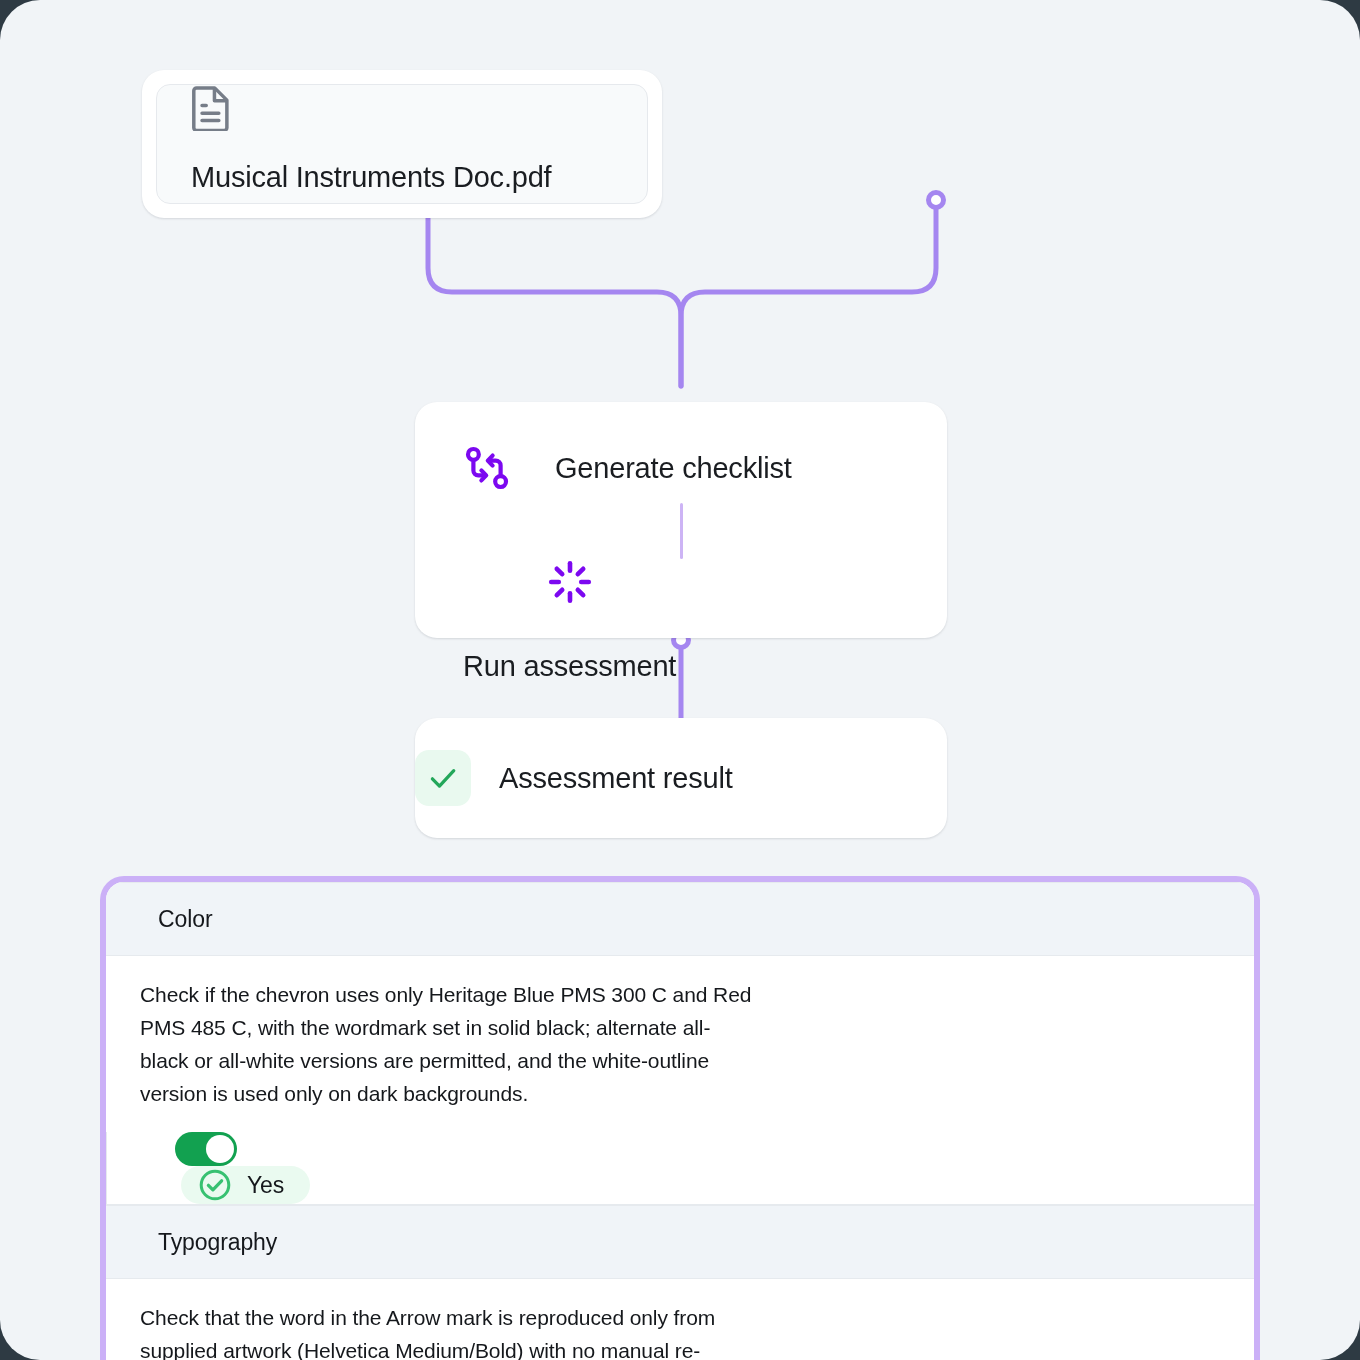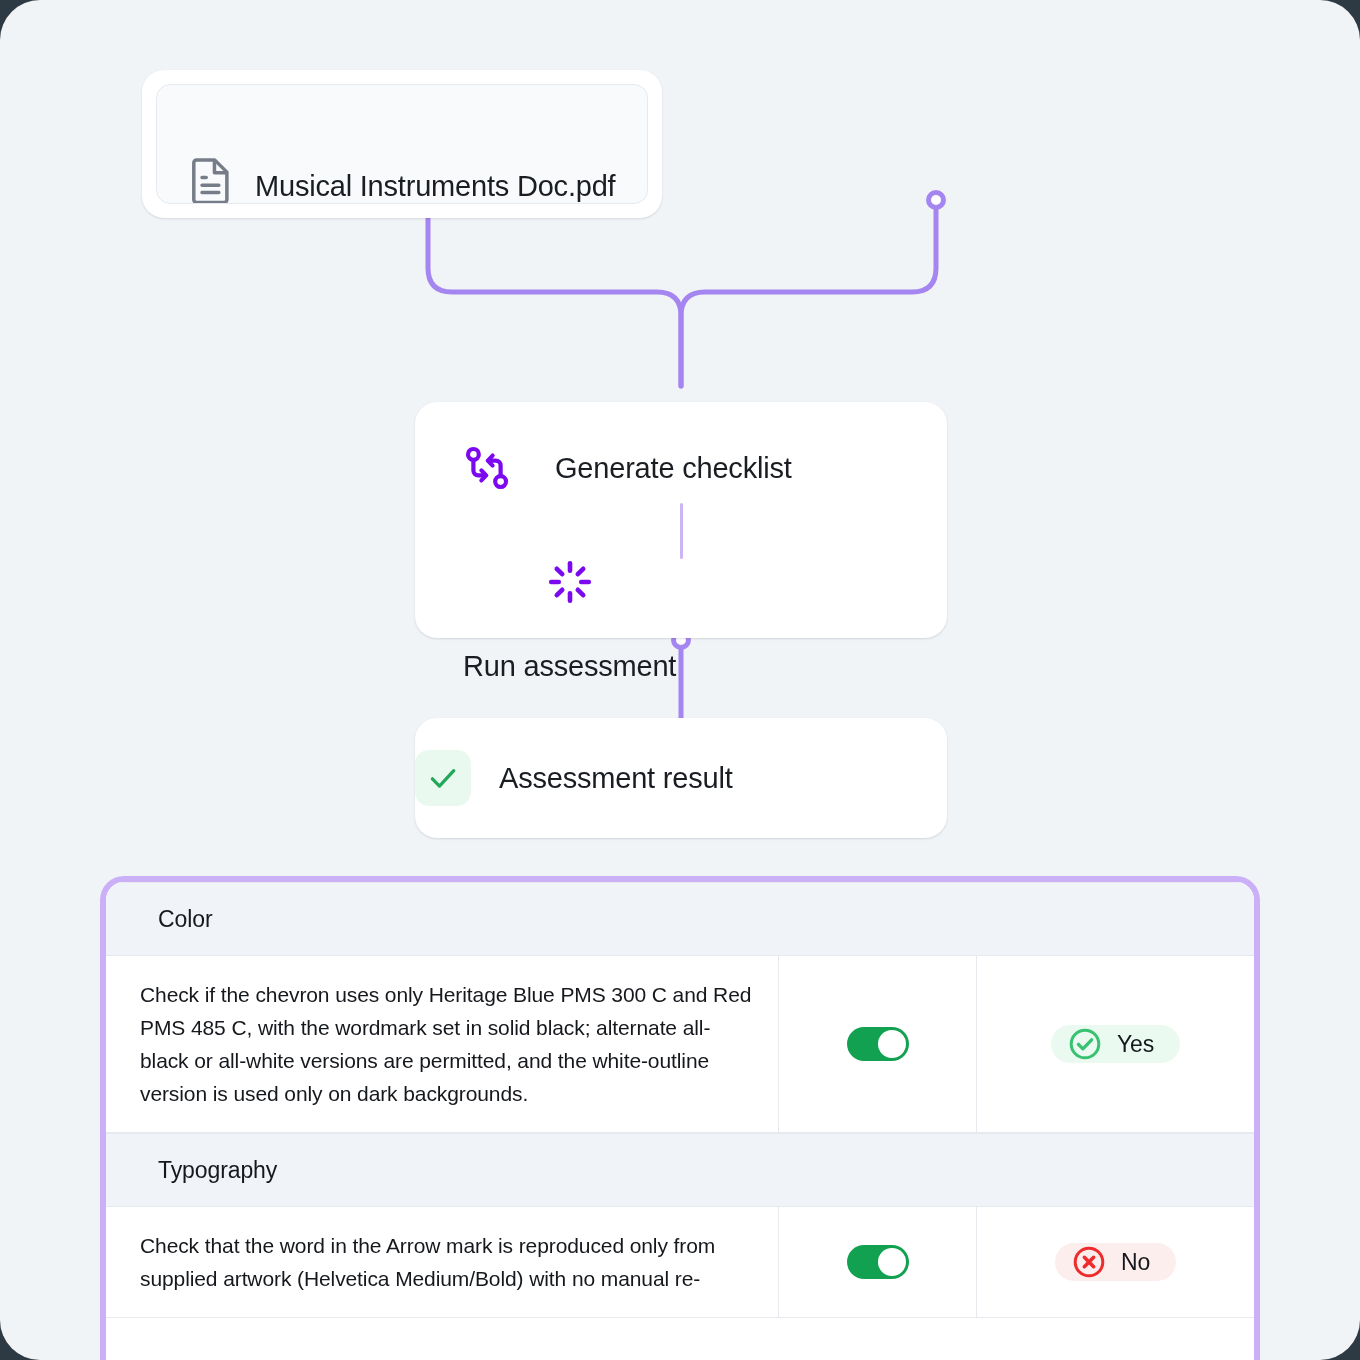--- a/index.html
+++ b/index.html
@@ -43,23 +43,24 @@
     left: 142px; top: 70px;
     width: 520px; height: 148px;
     padding: 14px;
   }
   #doc-card-1 .doc-inner {
     width: 100%; height: 100%;
     background: #f8fafb;
     border: 1px solid #e6e9ed;
     border-radius: 14px;
     display: flex;
-    align-items: flex-end;
+    align-items: flex-start;
     padding-left: 34px;
-    gap: 22px;
+    gap: 30px;
+    flex-direction: column;
   }
   #doc-card-2 {
     left: 702px; top: 82px;
     width: 545px; height: 124px;
     display: flex;
     align-items: center;
     padding-left: 28px;
     gap: 24px;
   }
 
@@ -197,20 +198,21 @@
     padding-left: 52px;
     font-size: 23px;
     color: #15181c;
     letter-spacing: -0.1px;
   }
 
   .data-row {
     background: #ffffff;
     align-items: stretch;
     border-bottom: 1px solid #e6eaee;
+    flex-direction: column;
   }
   .data-row .cell-desc {
     padding: 22px 26px 22px 34px;
     font-size: 21px;
     line-height: 33px;
     color: #15181c;
     letter-spacing: -0.1px;
   }
   .data-row .cell-app {
     border-left: 1px solid #e6eaee;

